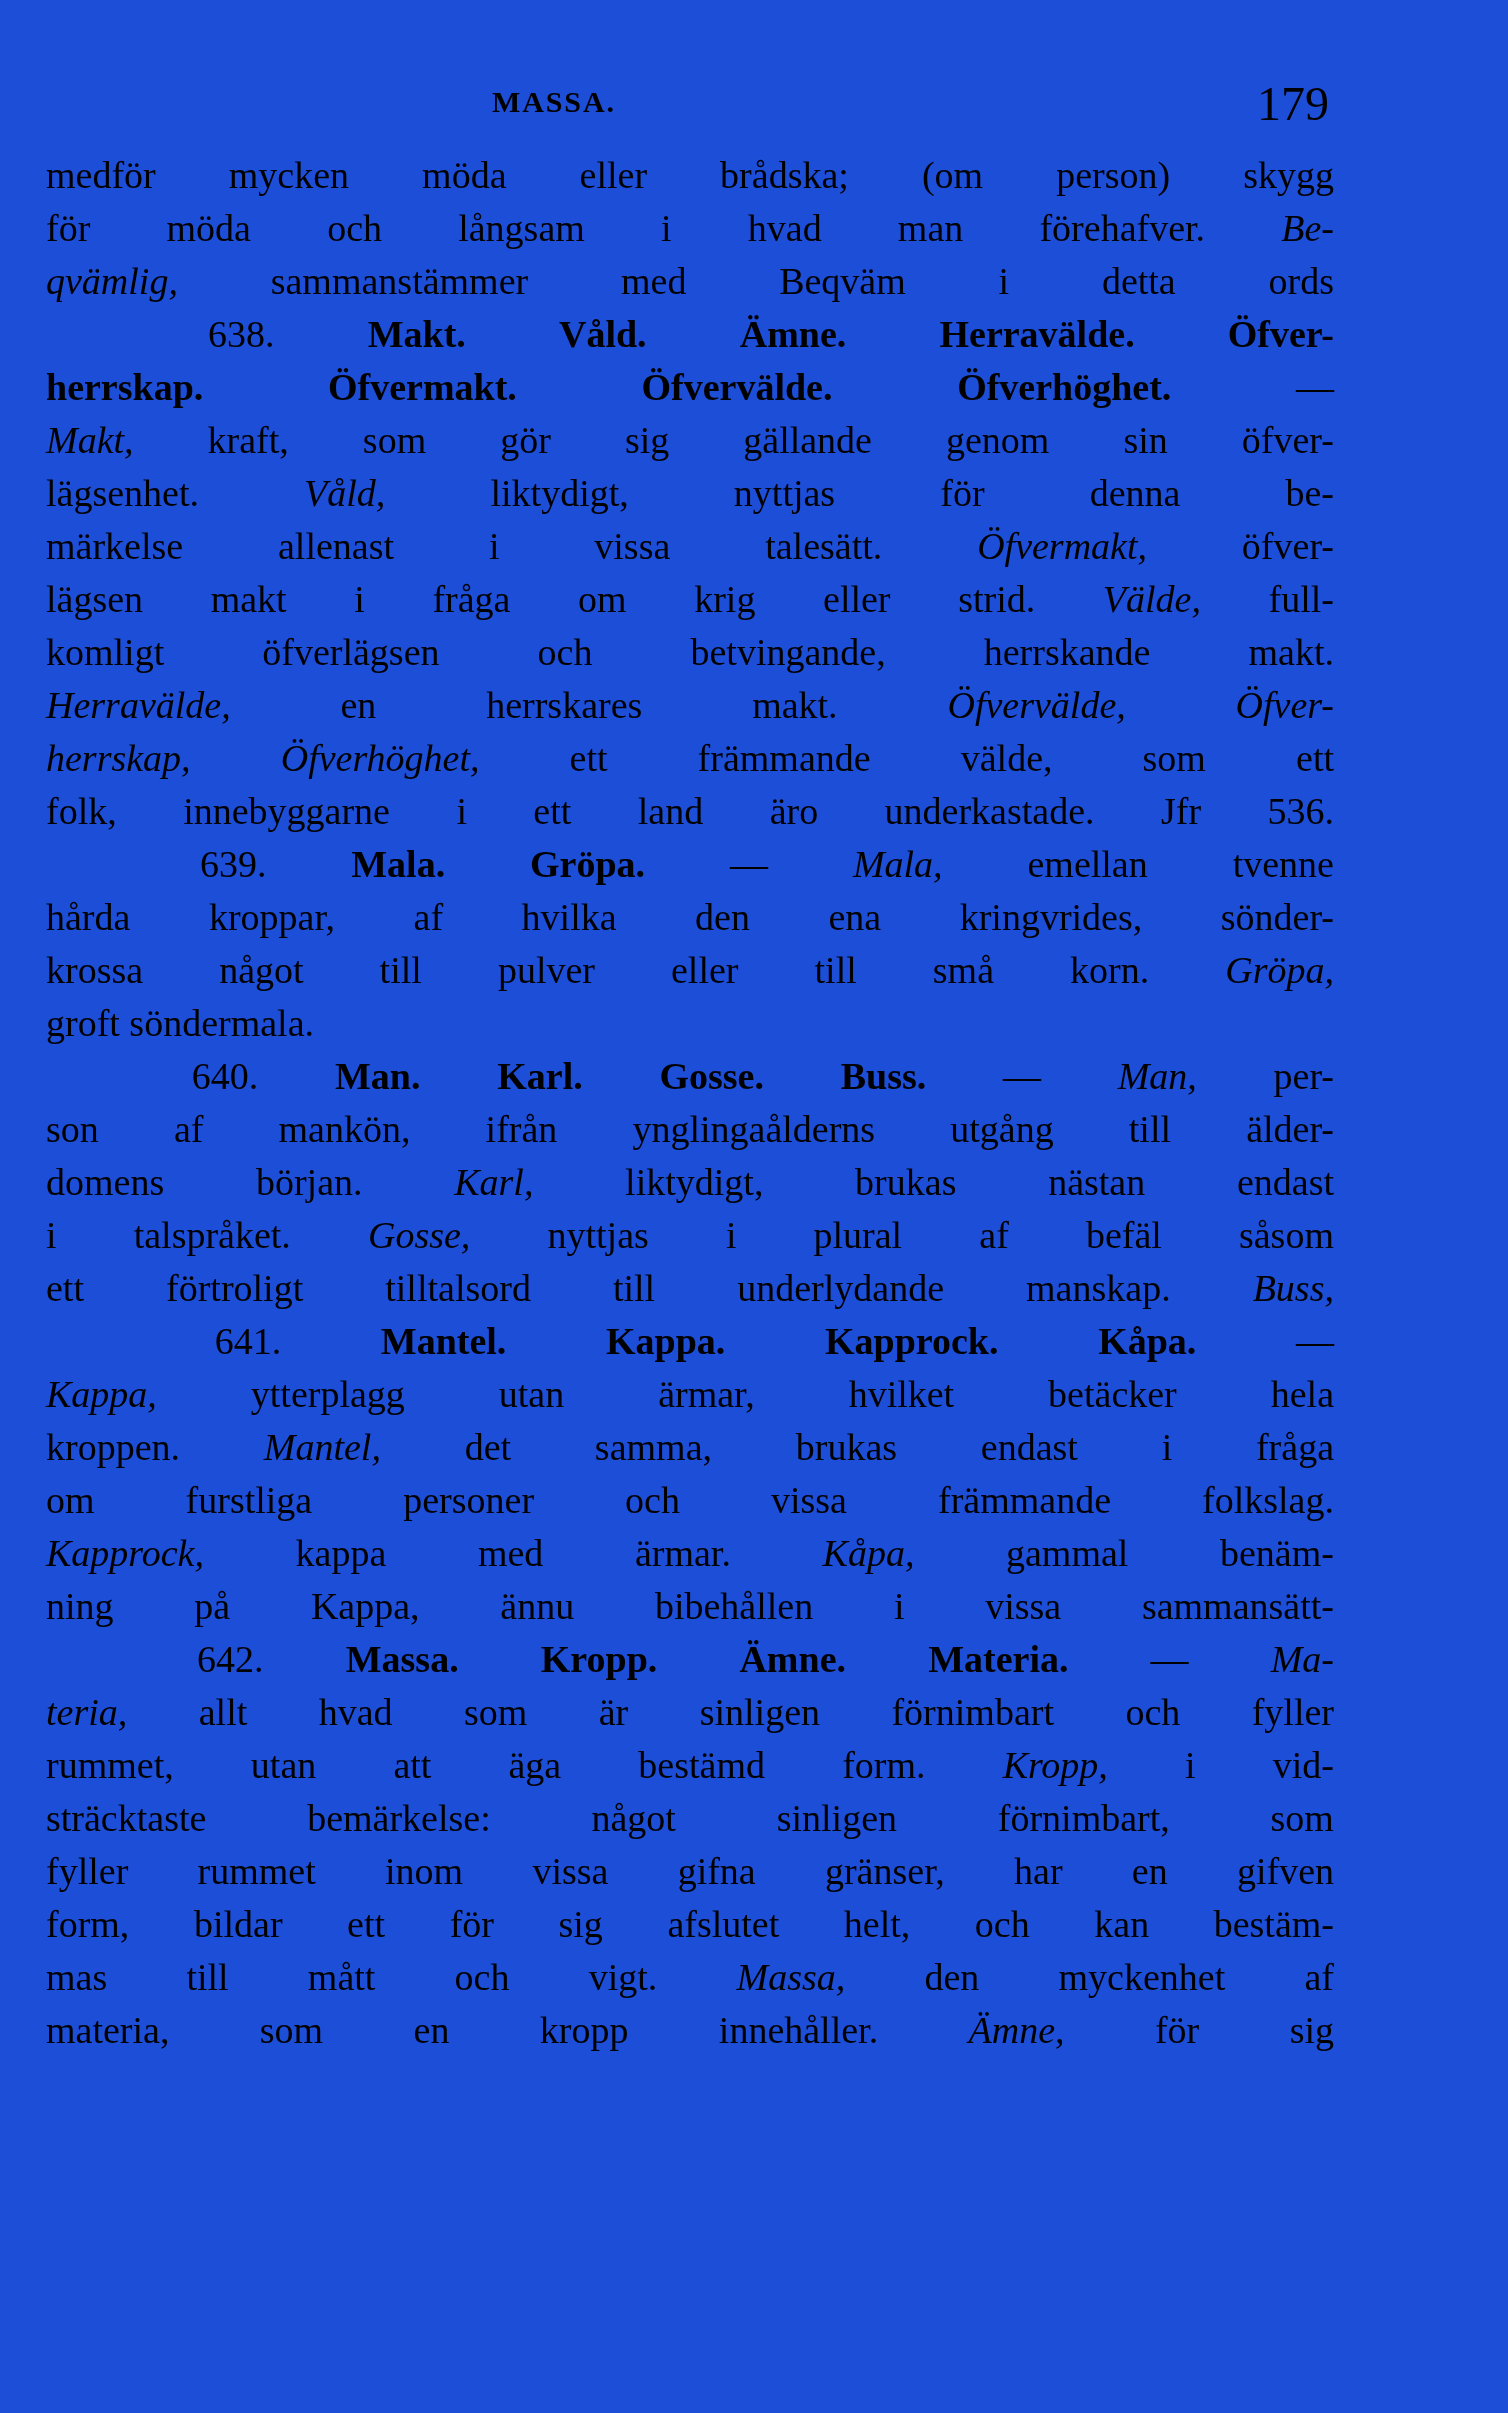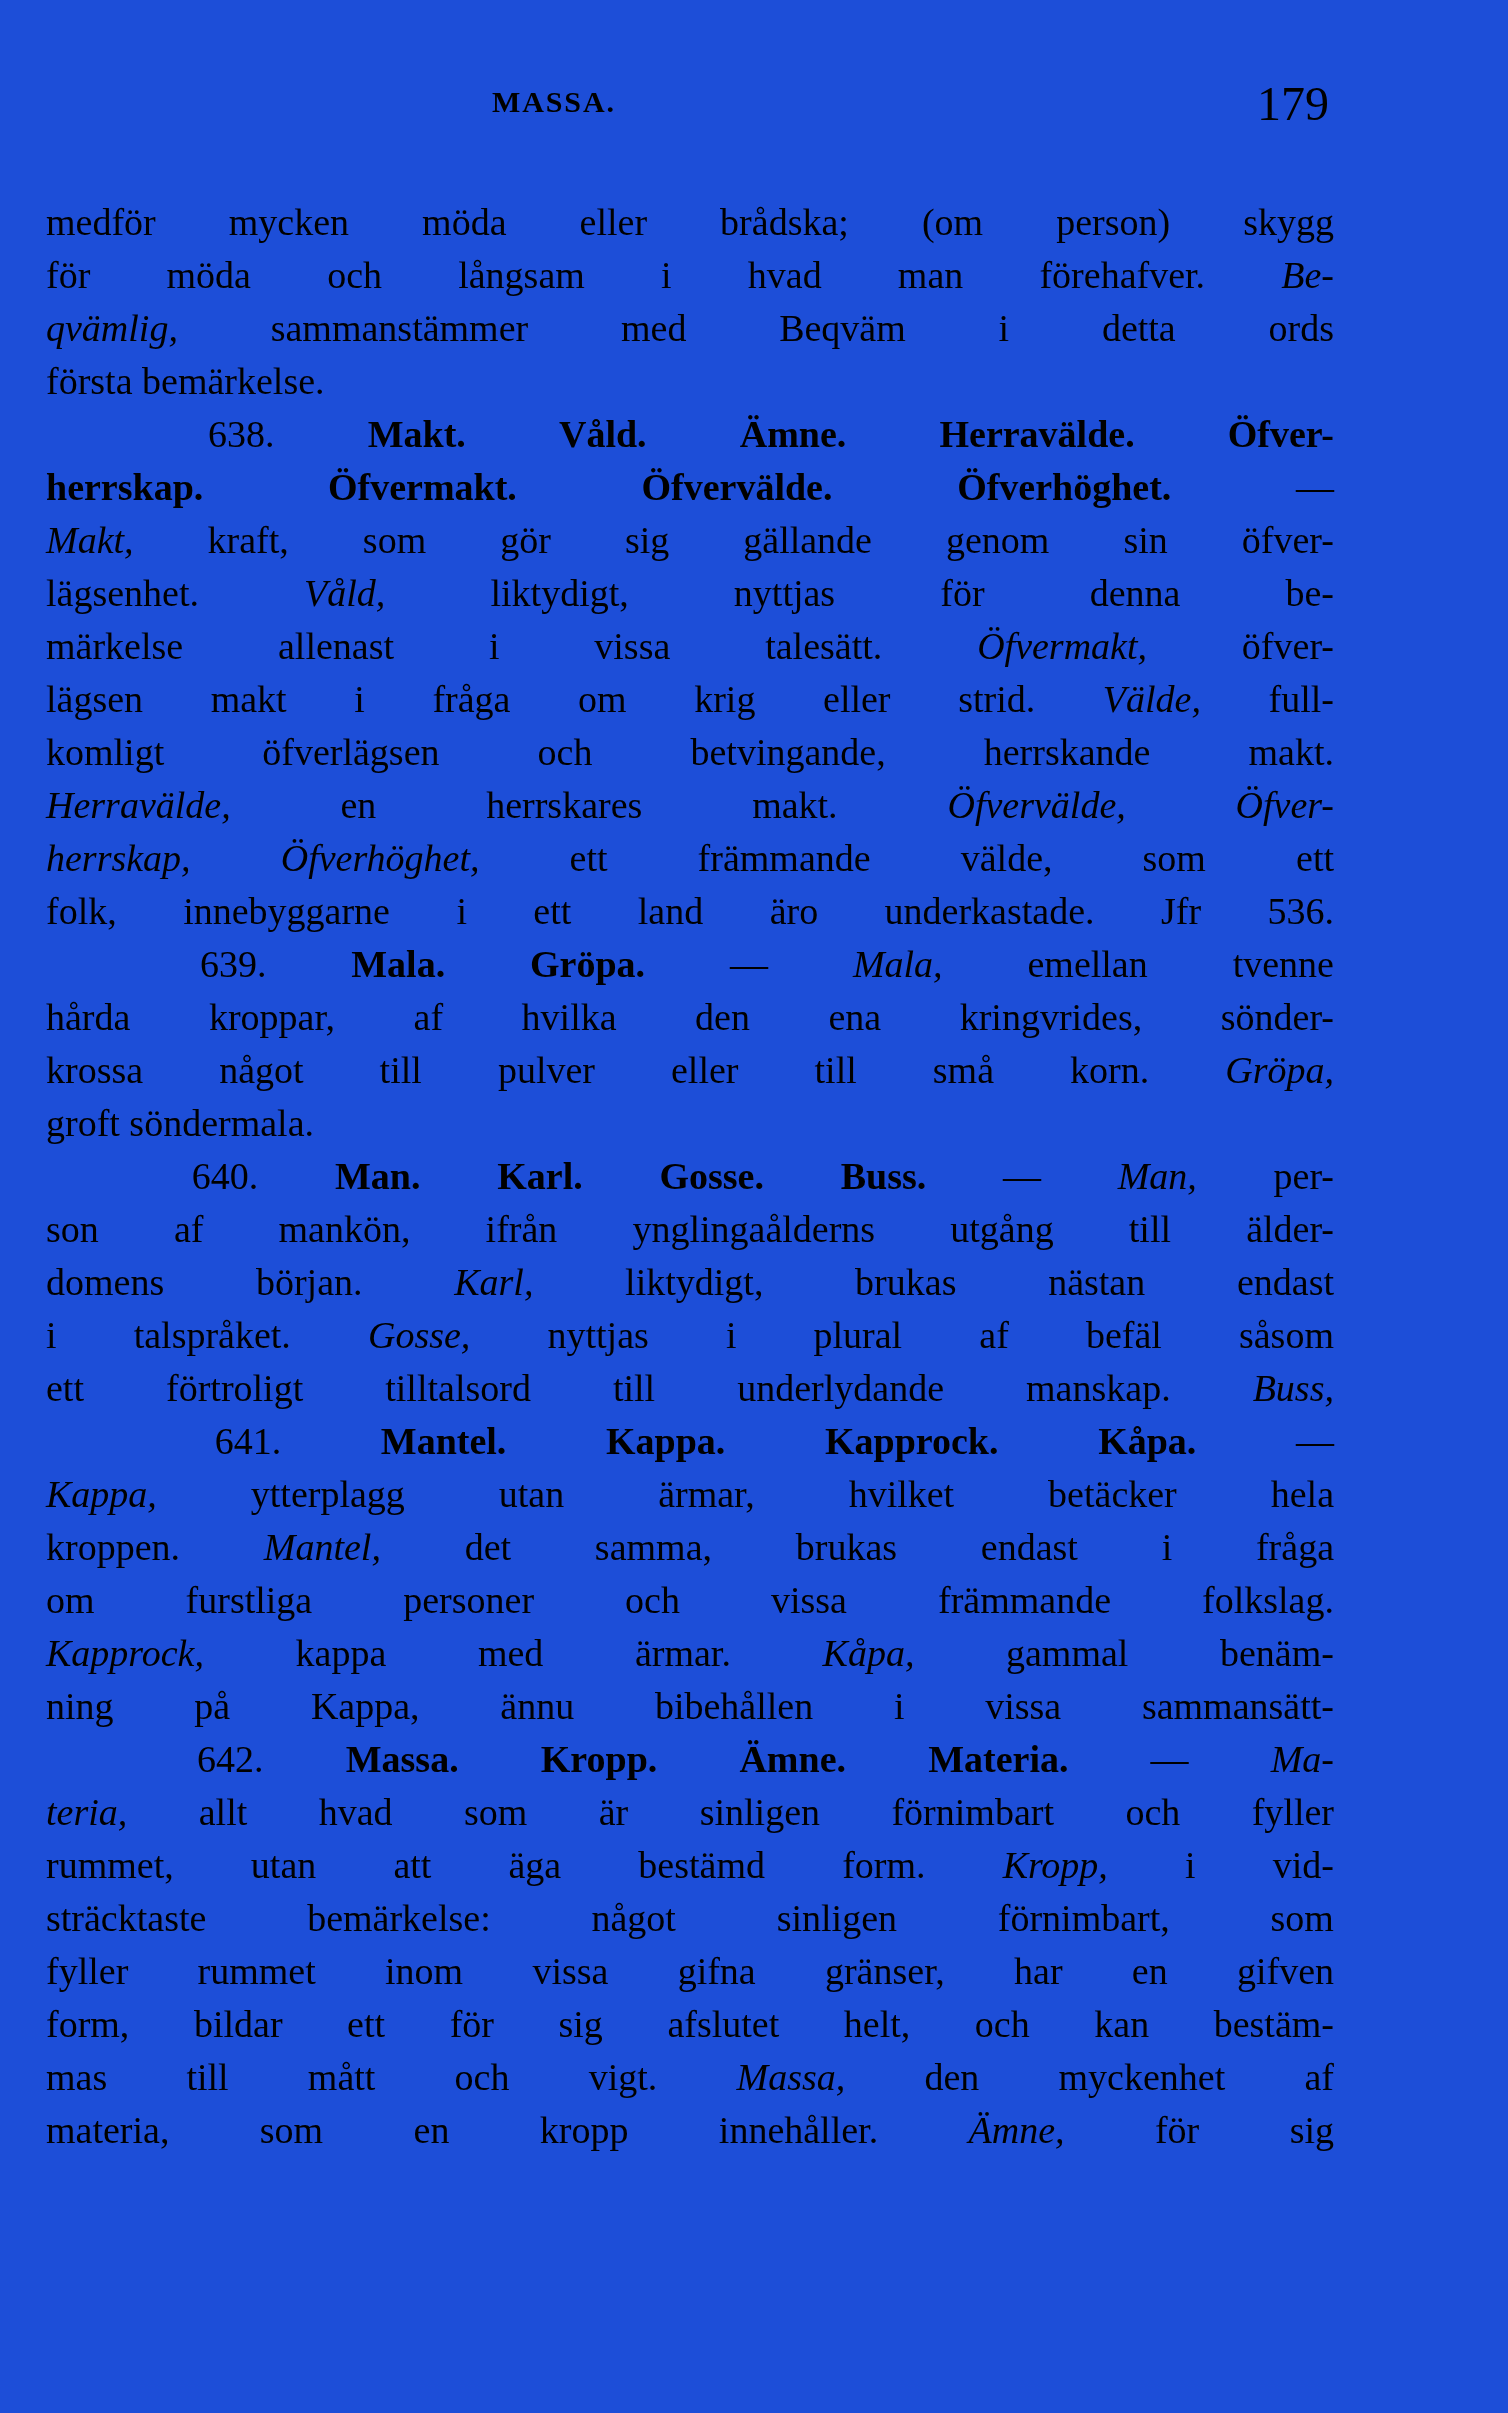--- a/index.html
+++ b/index.html
@@ -54,21 +54,20 @@
     top: 0px;
     font-size: 48px;
     font-weight: 400;
     line-height: 1;
     margin-left: 48px;
   }
 
   
   .body-copy {
     position: relative;
-    margin-top: 47px;
   }
 
   .line {
     position: relative;
     display: block;
     height: 53px;
     line-height: 53px;
     font-size: 38px;
     white-space: nowrap;
     letter-spacing: 0px;
@@ -129,21 +128,20 @@
         </div>
         <div class="line just">
           <span class="w ital">qvämlig,</span>
           <span class="w ">sammanstämmer</span>
           <span class="w ">med</span>
           <span class="w ">Beqväm</span>
           <span class="w ">i</span>
           <span class="w ">detta</span>
           <span class="w ">ords</span>
         </div>
-        <div class="line flush"><span class="w ">första bemärkelse.</span></div>
         <div class="line just">
           <span class="indent"></span>
           <span class="w ">638.</span>
           <span class="w bold">Makt.</span>
           <span class="w bold">Våld.</span>
           <span class="w bold">Ämne.</span>
           <span class="w bold">Herravälde.</span>
           <span class="w bold">Öfver-</span>
         </div>
         <div class="line just">

